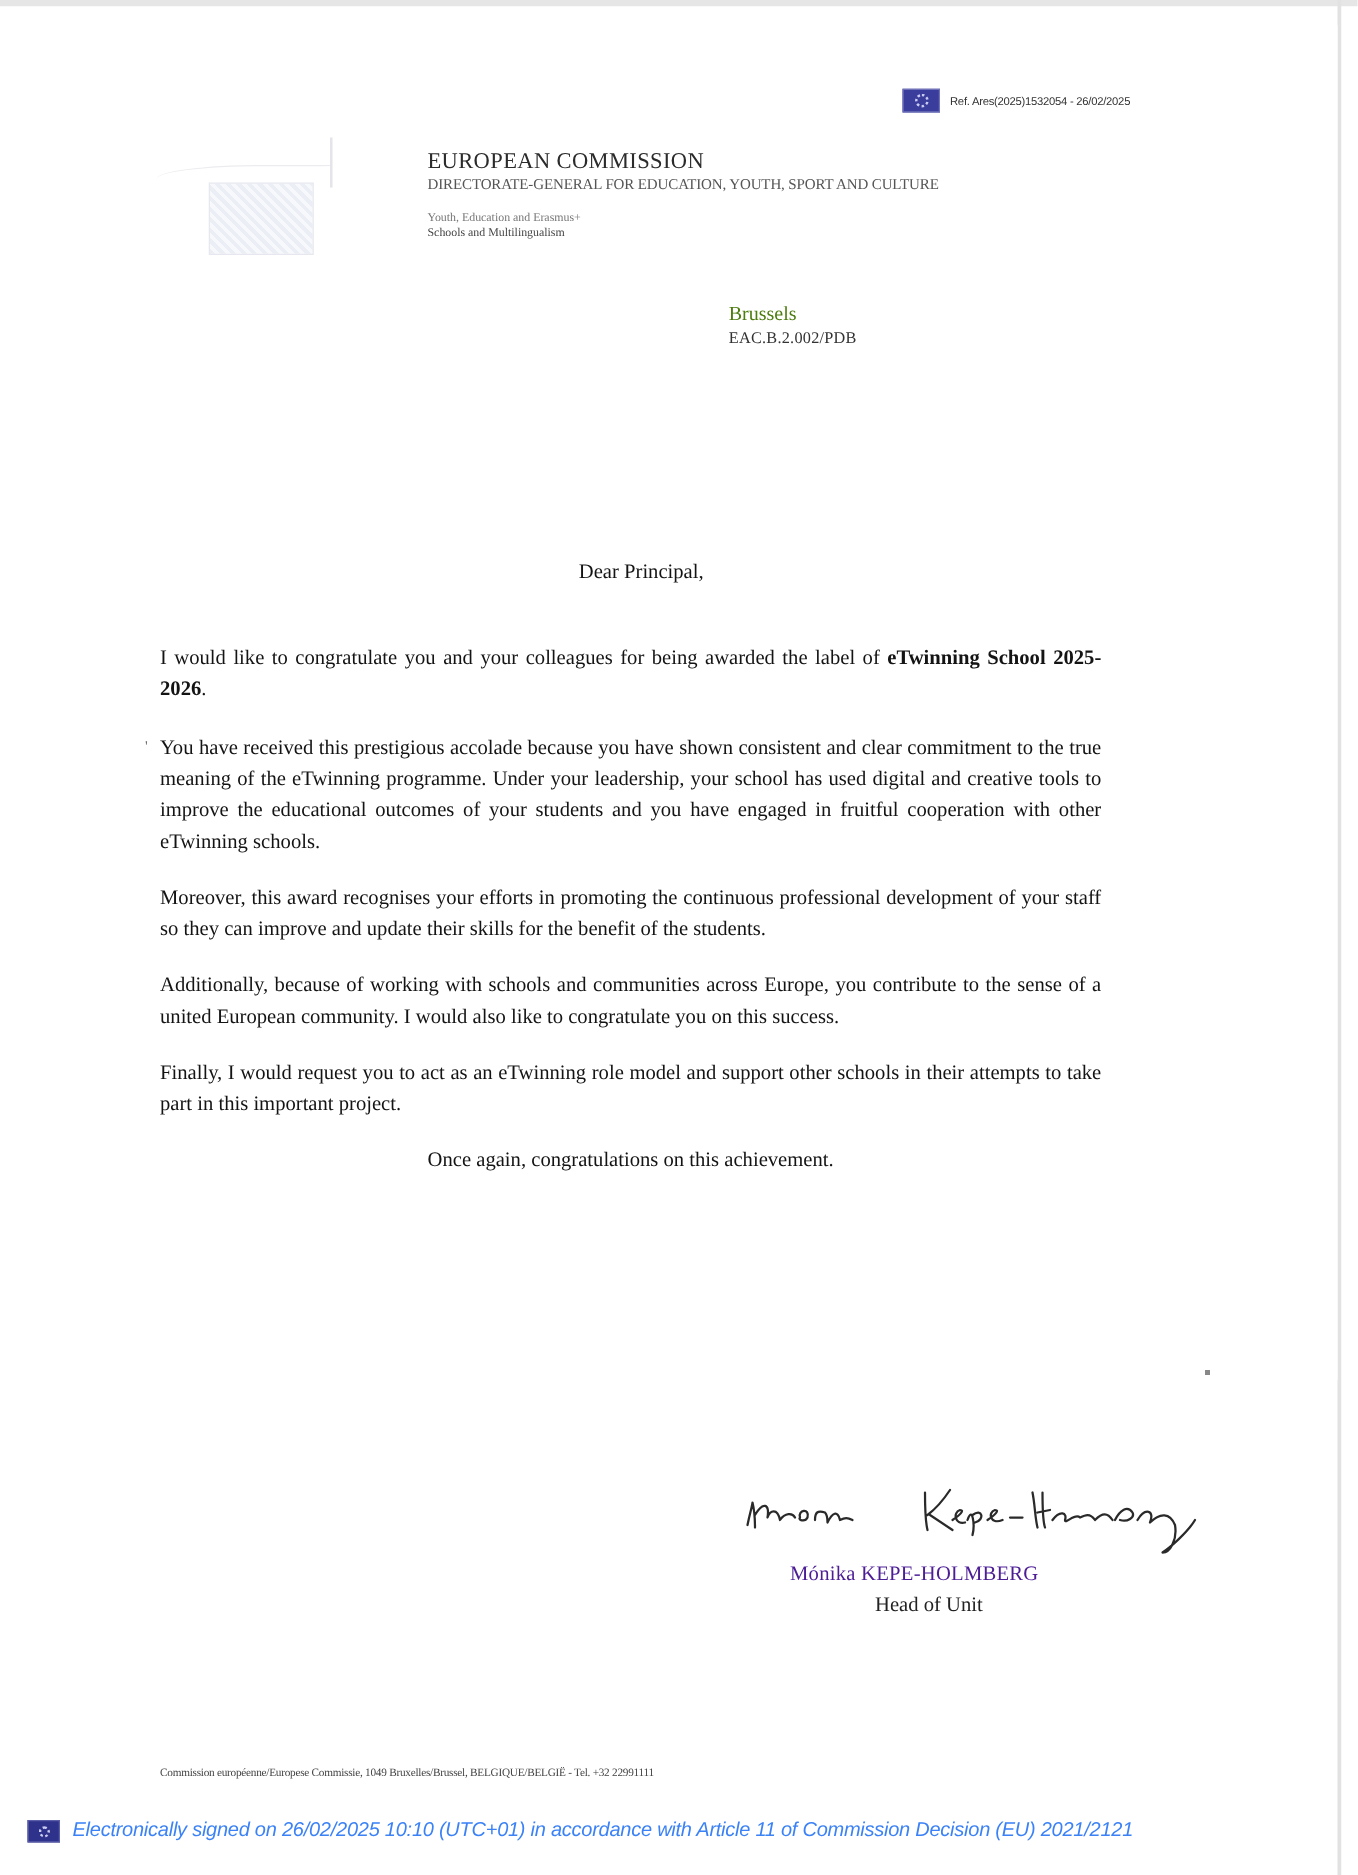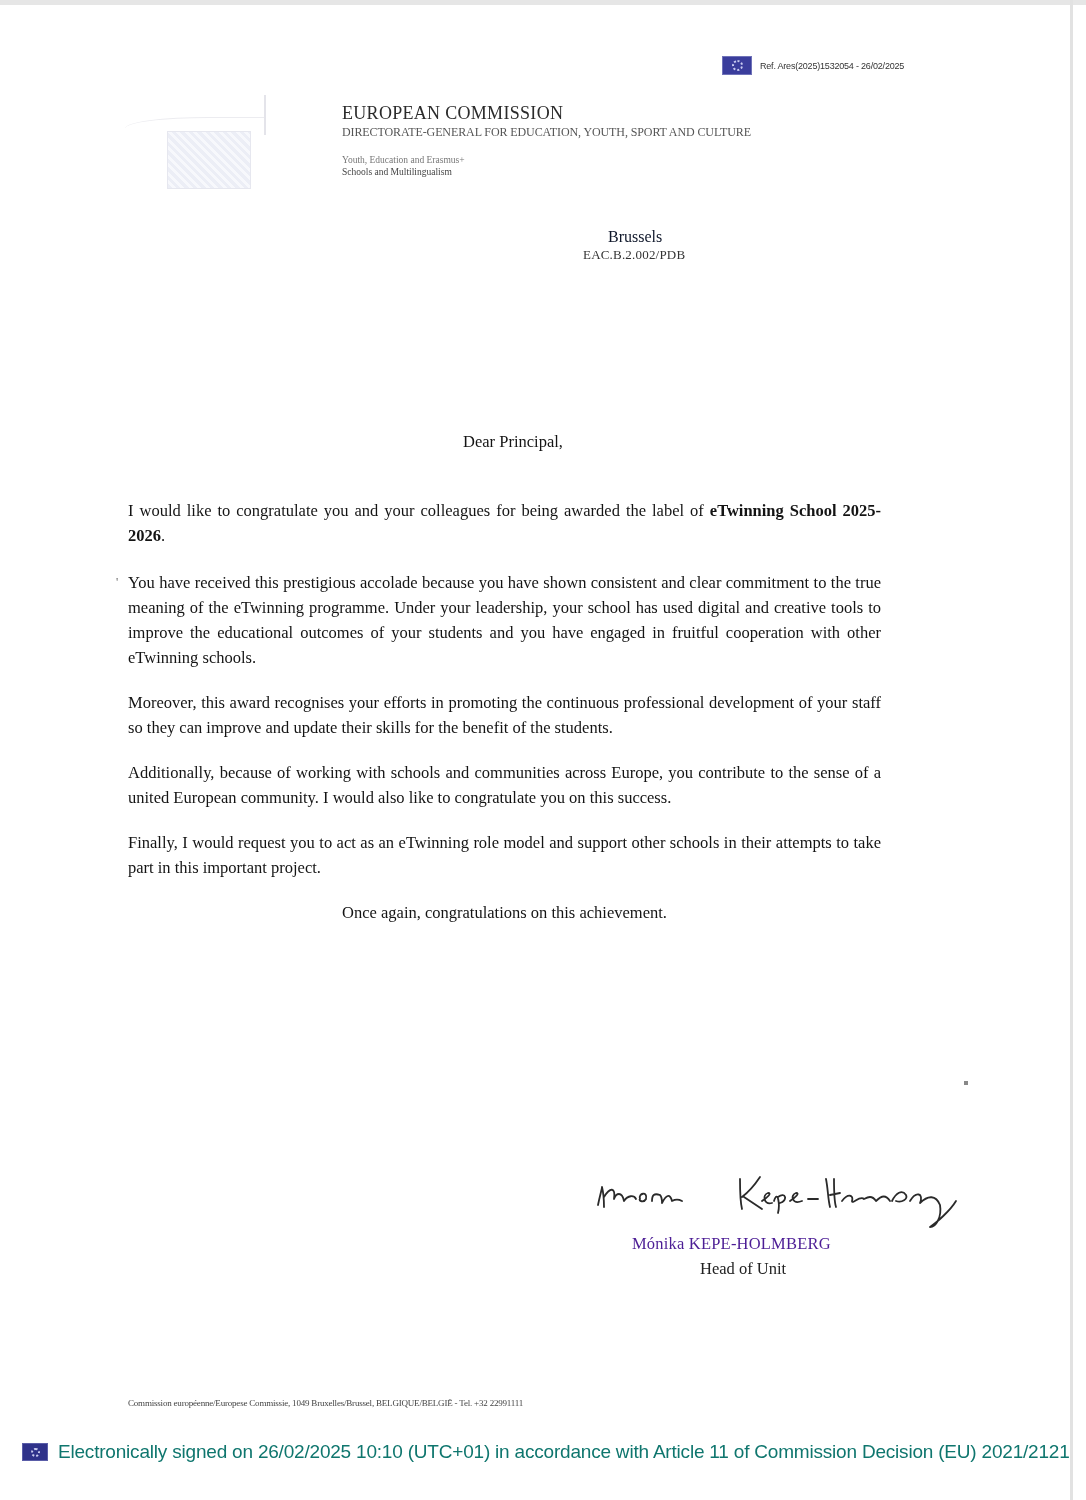--- a/index.html
+++ b/index.html
@@ -22,21 +22,21 @@
       background: #e6e6e6;
     }
     .right-border {
       position: absolute;
       left: 1070px; top: 0;
       width: 3px; height: 1500px;
       background: #e2e2e2;
     }
     .page {
       position: absolute;
-      left: 0; top: 5px;
+      left: 0; top: 20px;
       width: 1070px; height: 1084px;
       background: #ffffff;
     }
 
     
     .ref-stamp {
       position: absolute;
       left: 722px; top: 51px;
       display: flex;
       align-items: center;
@@ -119,22 +119,21 @@
     }
 
     
     .location {
       position: absolute;
       left: 583px; top: 222px;
     }
     .city {
       font-size: 16px;
       line-height: 20px;
-      color: #0f172a;
-      margin-left: 25px;
+      color: #4d7c0f;
     }
     .file-ref {
       font-size: 13px;
       line-height: 16px;
       color: #333;
       letter-spacing: 0.2px;
     }
 
     
     .letter-body {
@@ -223,24 +222,25 @@
       width: 26px; height: 18px;
       background: #2f328a;
       border-color: #5a5da8;
     }
     .esign-bar .eu-flag .ring {
       width: 9px; height: 9px;
       border-width: 2px;
     }
     .esign-text {
       font-family: "Liberation Sans", sans-serif;
-      font-size: 19px;
-      color: #0f766e;
+      font-size: 16px;
+      color: #3b82f6;
       letter-spacing: -0.2px;
       white-space: nowrap;
+      font-style: italic;
     }
   </style>
 </head>
 <body>
 
 <div class="top-border"></div>
 <div class="right-border"></div>
 
 <div class="page">
 

